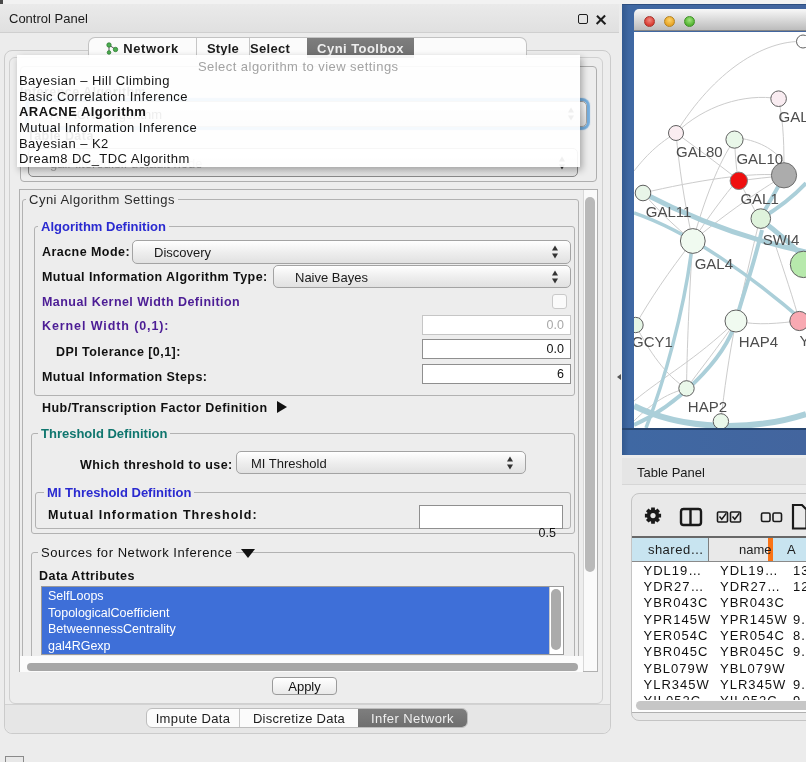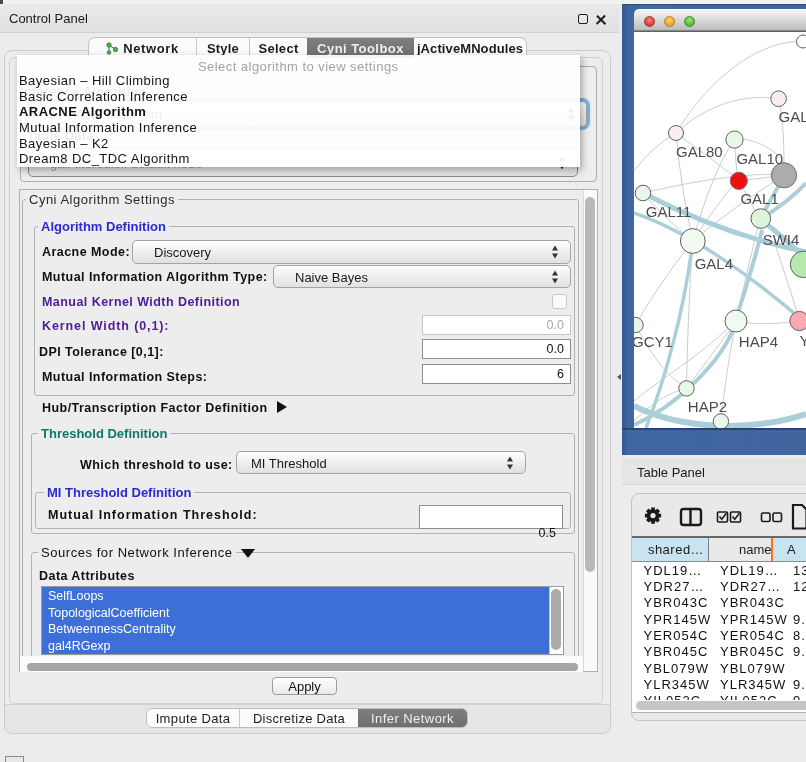--- a/index.html
+++ b/index.html
@@ -68,21 +68,21 @@
     <span class="ct">Naive Bayes</span>
     <span class="step"></span>
   </div>
 
 <div class="lbl dis" style="left:42px;top:295px">Manual Kernel Width Definition</div>
 <div class="abs" style="left:552px;top:294px;width:15px;height:15px;background:#fafafa;border:1px solid #c9c9c9;border-radius:3px"></div>
 
 <div class="lbl dis" style="left:42px;top:319px;letter-spacing:0.9px">Kernel Width (0,1):</div>
 <div class="field" style="left:422px;top:315px;width:149px;height:20px;border-color:#c6c6c6;color:#a8a8a8">0.0</div>
 
-<div class="lbl" style="left:39px;top:345px">DPI Tolerance [0,1]:</div>
+<div class="lbl" style="left:56px;top:345px">DPI Tolerance [0,1]:</div>
 <div class="field" style="left:422px;top:339px;width:149px;height:20px">0.0</div>
 
 <div class="lbl" style="left:42px;top:370px">Mutual Information Steps:</div>
 <div class="field" style="left:422px;top:364px;width:149px;height:20px">6</div>
 
 <div class="lbl" style="left:42px;top:401px;font-size:12.5px">Hub/Transcription Factor Definition</div>
 <div class="abs" style="left:277px;top:401px;width:0;height:0;border-top:6.5px solid transparent;border-bottom:6.5px solid transparent;border-left:10px solid #111"></div>
 
 <div class="gbox" style="left:31px;top:433px;width:544px;height:101px"></div>
 <div class="gticks" style="left:38px;top:426px;font-size:13px;font-weight:bold;color:#0f766e">Threshold Definition</div>
@@ -123,28 +123,25 @@
       <line x1="3" y1="3" x2="3" y2="10" stroke="#555" stroke-width="1"></line>
       <circle cx="3" cy="3" r="2.2" fill="#4caf50" stroke="#2e7d32" stroke-width="0.8"></circle>
       <circle cx="9.5" cy="7.5" r="2.2" fill="#4caf50" stroke="#2e7d32" stroke-width="0.8"></circle>
       <circle cx="3" cy="10.5" r="1.8" fill="#4caf50" stroke="#2e7d32" stroke-width="0.8"></circle>
     </svg>
       <span style="letter-spacing:0.6px">Network</span>
     </div>
   <div style="width:53px;border-right:1px solid #c6c6c6;display:flex;align-items:center;justify-content:center">
       <span style="letter-spacing:0.2px">Style</span>
     </div>
-  <div style="width:57px;display:flex;align-items:center;justify-content:center">
+  <div style="width:57px;display:flex;align-items:center;justify-content:flex-start">
       <span style="letter-spacing:0.3px">Select</span>
     </div>
   <div style="width:107px;background:linear-gradient(#7e7e7e,#6f6f6f);color:#efefef;display:flex;align-items:center;justify-content:center">
       <span style="letter-spacing:0.45px">Cyni Toolbox</span>
-    </div>
-  <div style="flex:1;display:flex;align-items:center;justify-content:center">
-      <span style="letter-spacing:0.1px">jActiveMNodules</span>
     </div>
 </div>
 
 <div class="abs" style="left:272px;top:677px;width:65px;height:18px;background:linear-gradient(#fff,#e9e9e9);border:1px solid #9b9b9b;border-radius:4px;text-align:center;font-size:13px;color:#111;padding-top:1px">Apply</div>
 
 <div class="abs" style="left:146px;top:708px;width:322px;height:20px;background:#fbfbfb;border:1px solid #bdbdbd;border-radius:6px;display:flex;font-size:13px;color:#1c1c1c;overflow:hidden">
   <div style="width:93px;border-right:1px solid #c6c6c6;display:flex;align-items:center;justify-content:center">
       <span style="letter-spacing:0.35px">Impute Data</span>
     </div>
   <div style="width:118px;display:flex;align-items:center;justify-content:center">
@@ -256,21 +253,21 @@
     <path d="M79.5 13.5 l2.3 2.8 4.5 -6" stroke-width="1.5"></path>
     <path d="M92.5 13.5 l2.3 2.8 4.5 -6" stroke-width="1.5"></path>
     <rect x="121.5" y="10" width="8.5" height="8.5" rx="1.5"></rect>
     <rect x="133" y="10" width="8.5" height="8.5" rx="1.5"></rect>
   </g>
   <path d="M153 2 h9 l4.5 4.5 v19 h-13.5 z" fill="none" stroke="#1a1a1a" stroke-width="2.2"></path>
 </svg>
 
 <div class="abs" style="left:632px;top:536px;width:174px;height:26px;display:flex;font-size:13px;color:#1c1c1c;text-align:center;border-top:2px solid #686868;border-bottom:1px solid #8a8a8a">
   <div style="width:77px;background:#c8e4f0;border-right:1px solid #7e7e7e;padding-top:4px;padding-left:12px;letter-spacing:0.5px">shared…</div>
-  <div style="width:64px;background:#e9e9e9;border-right:2px solid #f97316;padding-top:4px;text-align:right;padding-left:30px">name</div>
+  <div style="width:64px;background:#e9e9e9;border-right:5px solid #f97316;padding-top:4px;text-align:right;padding-left:30px">name</div>
   <div style="flex:1;background:#c8e4f0;padding-top:4px;overflow:hidden;text-align:left;padding-left:14px">A</div>
 </div>
 
 <div class="abs" style="left:632px;top:562px;width:174px;height:138px;background:#fff;overflow:hidden;font-size:13px;letter-spacing:1px;color:#111">
   <div style="position:absolute;left:11.5px;top:0.5px;line-height:16.35px">YDL19…<br>YDR27…<br>YBR043C<br>YPR145W<br>YER054C<br>YBR045C<br>YBL079W<br>YLR345W<br>YIL052C</div>
   <div style="position:absolute;left:88px;top:0.5px;line-height:16.35px">YDL19…<br>YDR27…<br>YBR043C<br>YPR145W<br>YER054C<br>YBR045C<br>YBL079W<br>YLR345W<br>YIL052C</div>
   <div style="position:absolute;left:161px;top:0.5px;line-height:16.35px;white-space:pre">13.9
 12.6
 
 9.

